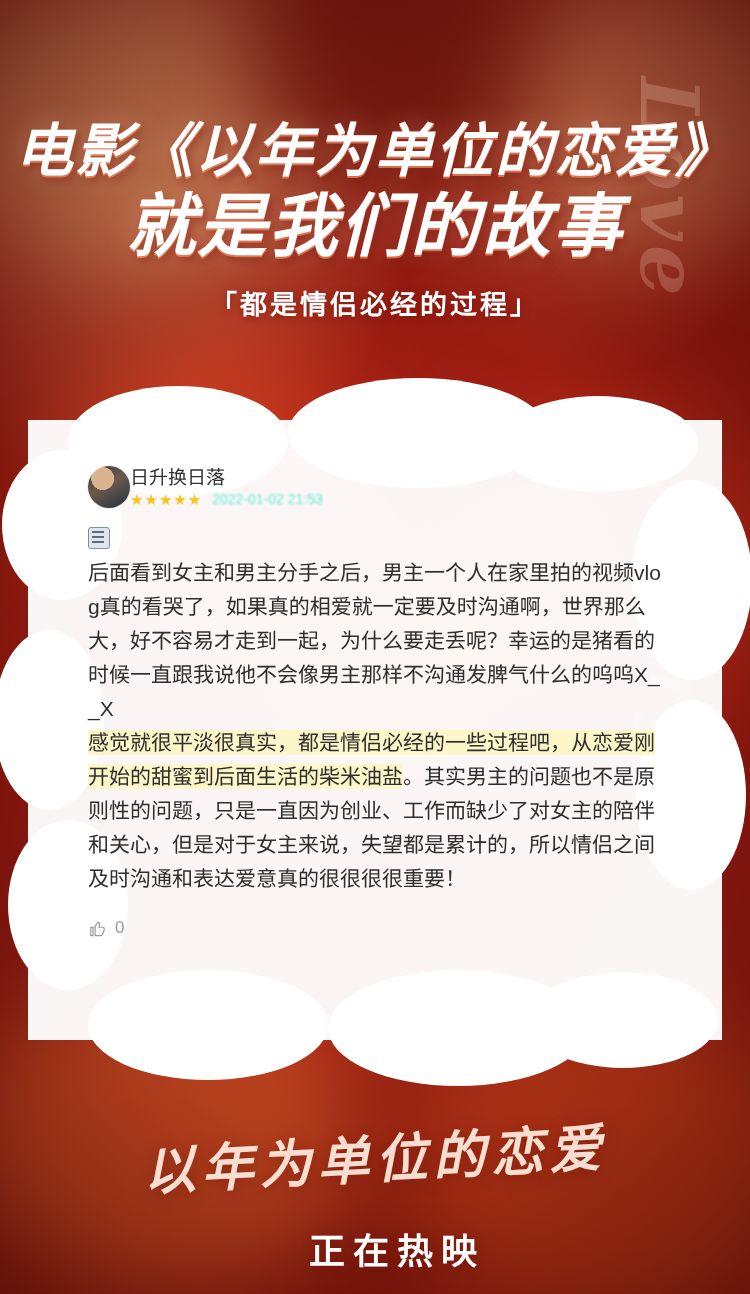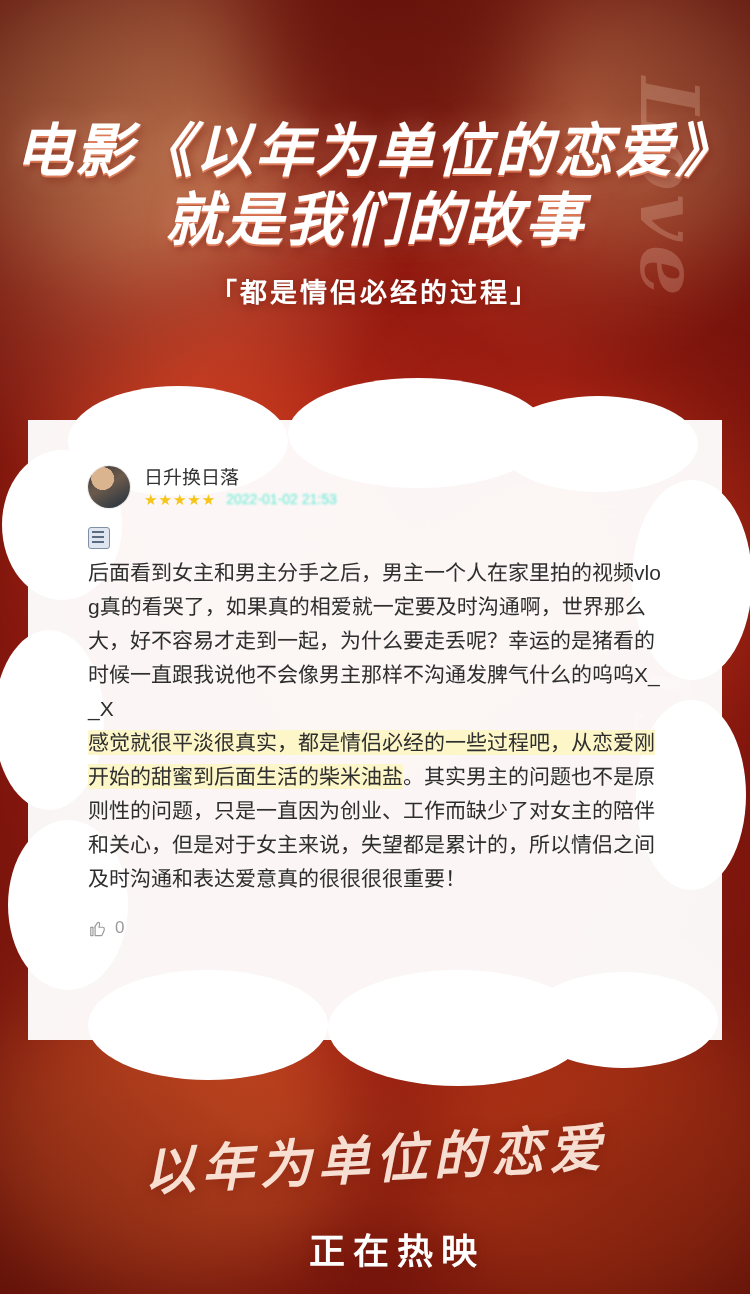--- a/index.html
+++ b/index.html
@@ -80,21 +80,21 @@
     font-style: italic;
     color: #ffffff;
     letter-spacing: 2px;
     line-height: 1.08;
     text-shadow:
       0 2px 0 rgba(255,150,110,0.65),
       3px 5px 10px rgba(120,20,10,0.55),
       0 0 26px rgba(255,190,160,0.35);
   }
   .hl-1 { font-size: 58px; margin-top: 24px; }
-  .hl-2 { font-size: 58px; margin-top: 6px; }
+  .hl-2 { font-size: 69px; margin-top: 6px; }
   .sub-line {
     margin-top: 20px;
     font-family: "DejaVu Sans", sans-serif;
     font-weight: 700;
     font-size: 27px;
     color: #ffffff;
     letter-spacing: 3px;
     text-shadow: 0 2px 8px rgba(120,20,10,0.6);
   }
 
@@ -125,21 +125,21 @@
   .card-body {
     position: absolute;
     left: 60px;
     top: 46px;
     width: 580px;
   }
 
   .review-head {
     display: flex;
     align-items: center;
-    gap: 14px;
+    gap: 0;
     margin-bottom: 14px;
   }
   .avatar {
     width: 42px;
     height: 42px;
     border-radius: 50%;
     background:
       radial-gradient(circle at 35% 30%, #d9b48f 0 28%, rgba(217,180,143,0) 29%),
       linear-gradient(150deg, #3d3a38 0%, #6b5a4c 45%, #20303f 100%);
     flex: 0 0 auto;

